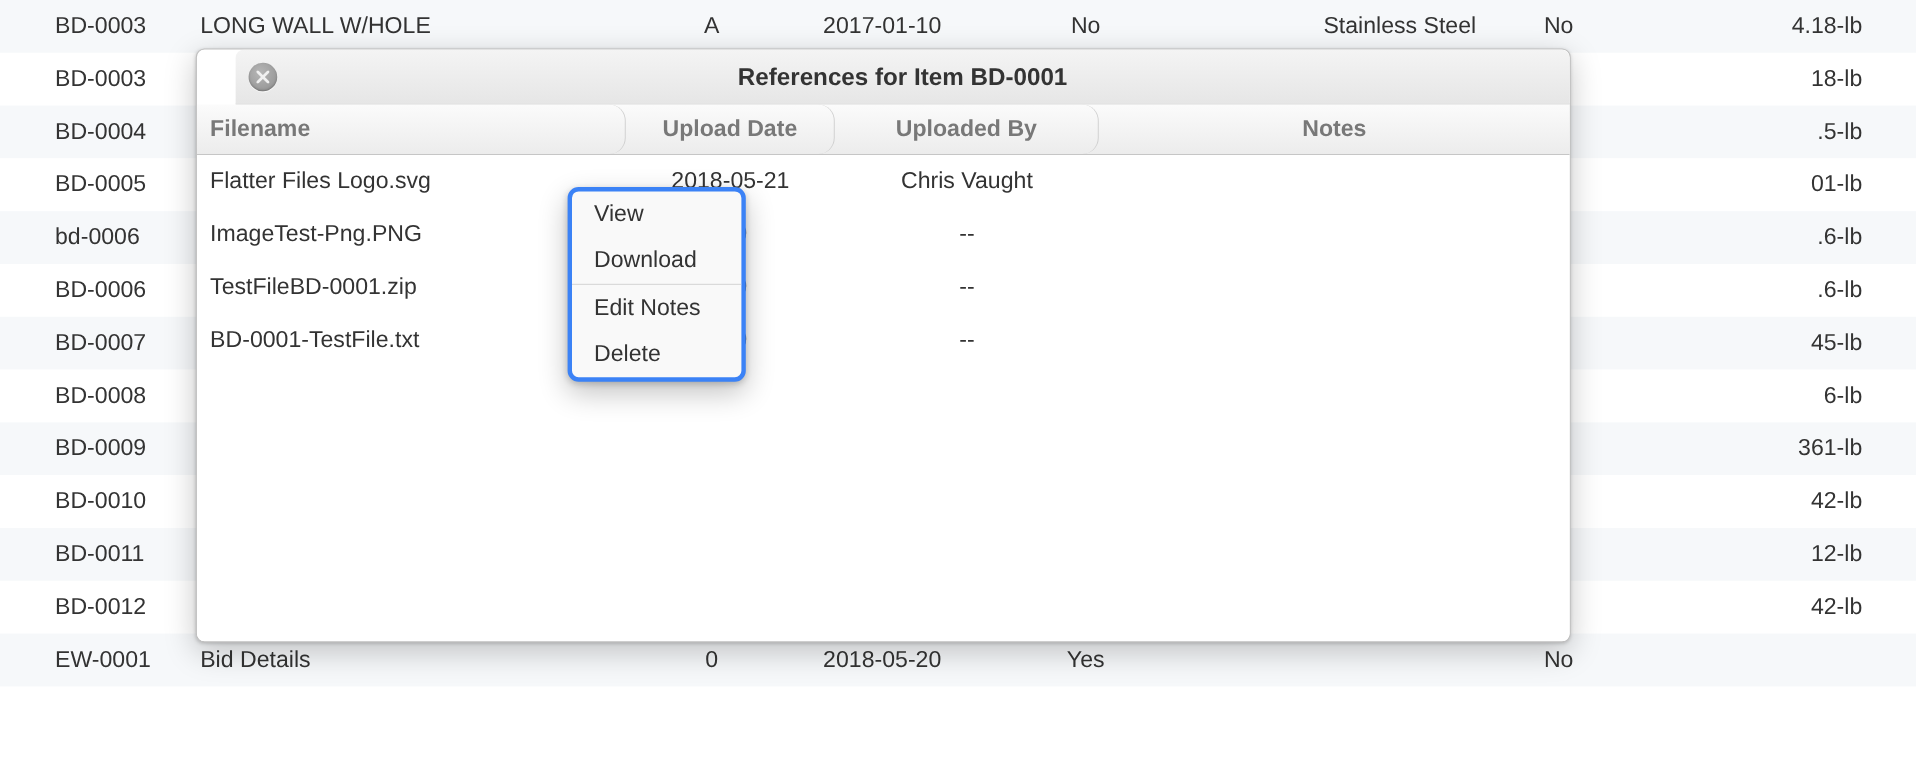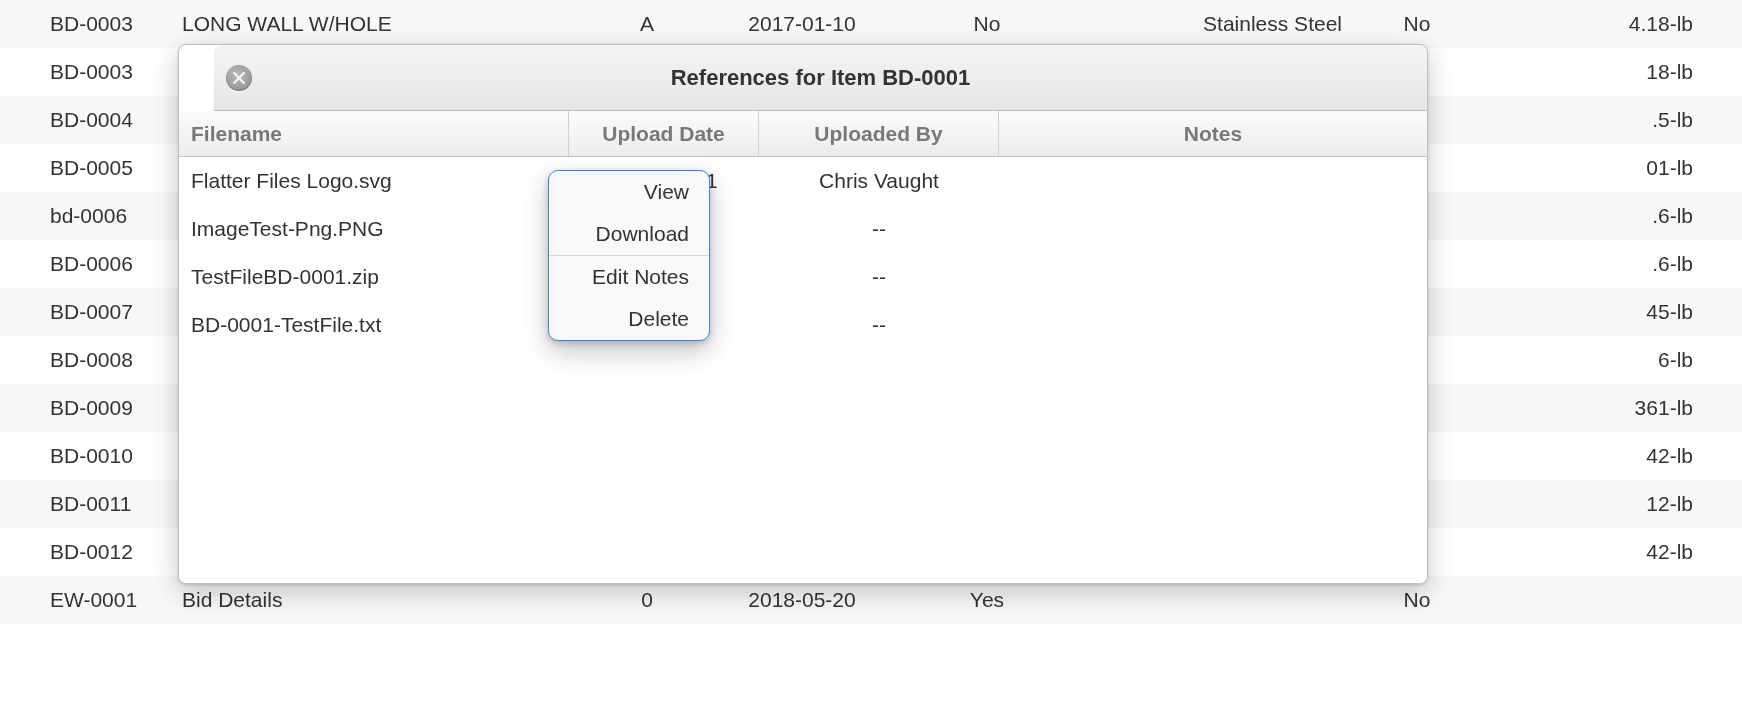--- a/index.html
+++ b/index.html
@@ -48,21 +48,21 @@
     height: 540px;
     background: #fff;
     border: 1px solid #bfbfbf;
     border-radius: 8px;
     box-shadow: 0 8px 28px rgba(0,0,0,.22), 0 1px 3px rgba(0,0,0,.15);
     display: flex;
     flex-direction: column;
     overflow: hidden;
   }
   .modal-titlebar {
-    height: 66px;
+    height: 50px;
     background: linear-gradient(#f4f4f4, #e6e6e6);
     border-bottom: 1px solid #bcbcbc;
     display: flex;
     align-items: center;
     position: relative;
     border-radius: 8px 8px 0 0;
     margin-left: 35px;
   }
   .modal-title {
     width: 100%;
@@ -98,20 +98,21 @@
     border-bottom: 1px solid #c6c6c6;
     display: flex;
     color: #787878;
     font-weight: 600;
     font-size: 21px;
   }
   .modal-headers .hcell {
     display: flex;
     align-items: center;
     border-right: 1px solid #cfcfcf;
+    border-radius: 15px;
   }
   .modal-headers .hcell:last-child { border-right: none; }
   .mh-file  { width: 390px; padding-left: 12px; }
   .mh-date  { width: 190px; justify-content: center; }
   .mh-by    { width: 240px; justify-content: center; }
   .mh-notes { flex: 1; justify-content: center; }
 
   .modal-body {
     flex: 1;
     background: #fff;
@@ -124,29 +125,28 @@
   }
   .mr-file  { width: 390px; padding-left: 12px; }
   .mr-date  { width: 190px; text-align: center; }
   .mr-by    { width: 240px; text-align: center; }
   .mr-notes { flex: 1; padding-left: 12px; }
 
   
   .context-menu {
     position: absolute;
     top: 170px;
-    left: 548px;
+    left: 516px;
     width: 162px;
     background: #f9f9f9;
-    border: 1px solid #3b82f6;
+    border: 4px solid #3b82f6;
     border-radius: 10px;
     box-shadow: 0 10px 26px rgba(0,0,0,.24), 0 2px 6px rgba(0,0,0,.18);
     overflow: hidden;
     font-size: 21px;
-    text-align: right;
   }
   .menu-item {
     padding: 9px 20px;
     cursor: pointer;
     color: #333;
   }
   .menu-sep {
     height: 1px;
     background: #d6d6d6;
     margin: 0;

